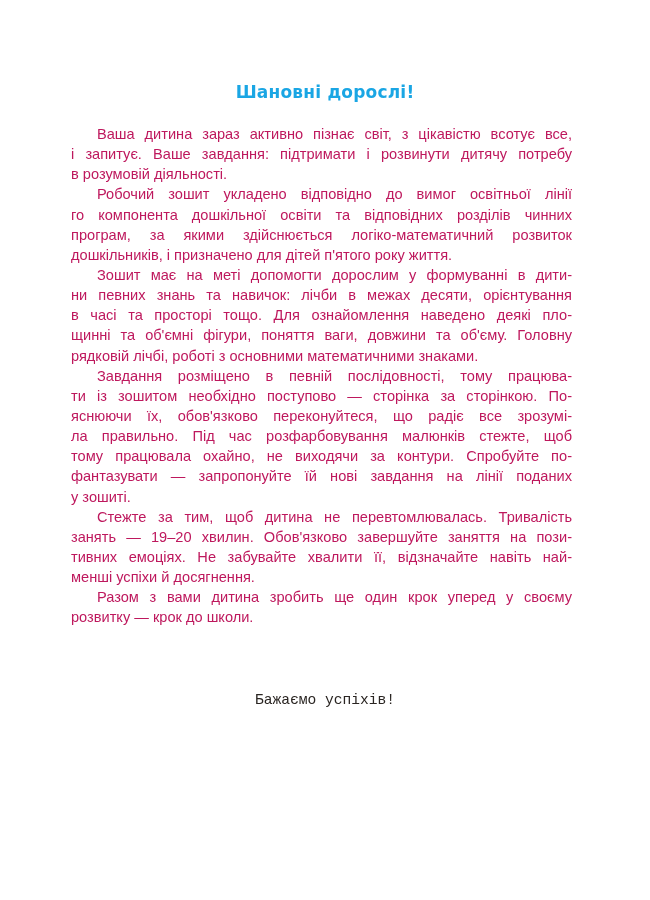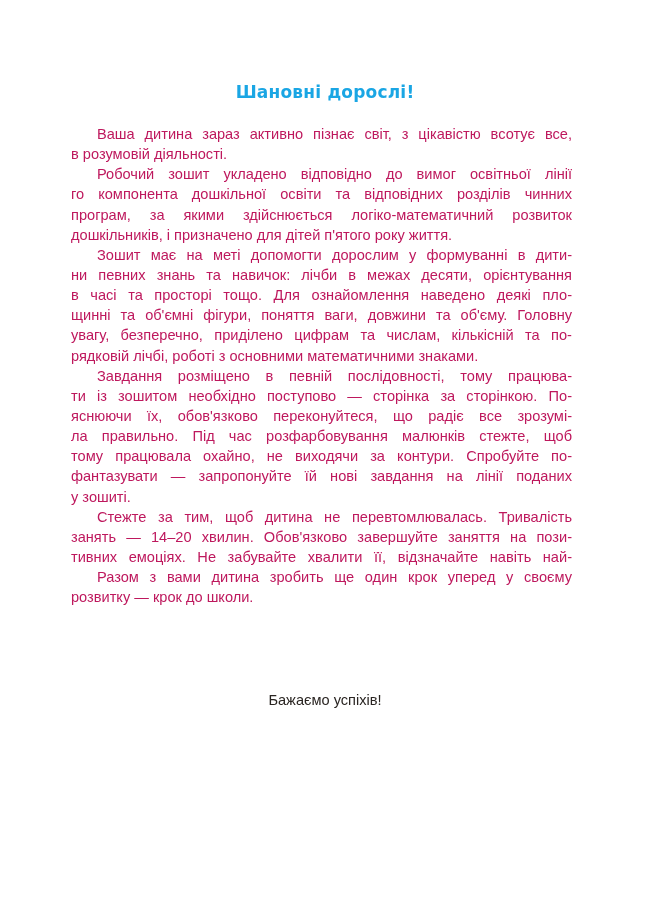--- a/index.html
+++ b/index.html
@@ -15,62 +15,63 @@
     font-family: "Liberation Sans", sans-serif; font-size: 14.6px; color: #be185d;
   }
   .line {
     height: 20.15px; line-height: 20.15px; white-space: nowrap;
     text-align: justify; text-align-last: justify; overflow: visible;
   }
   .line.indent { padding-left: 26px; }
   .line.last { text-align: right; text-align-last: left; }
   .closing {
     position: absolute; left: 0; top: 690px; width: 650px; text-align: center;
-    font-family: Liberation Sans, sans-serif; font-size: 14.6px; color: #2a2522;
+    font-family: Liberation Mono, monospace; font-size: 14.6px; color: #2a2522;
     line-height: 20px;
   }
 </style>
 </head>
 <body>
 
 <div class="page">
   <div class="title" style="color:#1aa6e4;">Шановні дорослі!</div>
 
   <div class="body" id="body">
       <div>
         <div class="line indent">Ваша дитина зараз активно пізнає світ, з цікавістю всотує все,</div>
+        <div class="line">і запитує. Ваше завдання: підтримати і розвинути дитячу потребу</div>
         <div class="line last">в розумовій діяльності.</div>
       </div>
       <div>
         <div class="line indent">Робочий зошит укладено відповідно до вимог освітньої лінії</div>
         <div class="line">го компонента дошкільної освіти та відповідних розділів чинних</div>
         <div class="line">програм, за якими здійснюється логіко-математичний розвиток</div>
         <div class="line last">дошкільників, і призначено для дітей п'ятого року життя.</div>
       </div>
       <div>
         <div class="line indent">Зошит має на меті допомогти дорослим у формуванні в дити-</div>
         <div class="line">ни певних знань та навичок: лічби в межах десяти, орієнтування</div>
         <div class="line">в часі та просторі тощо. Для ознайомлення наведено деякі пло-</div>
         <div class="line">щинні та об'ємні фігури, поняття ваги, довжини та об'єму. Головну</div>
-        <div class="line">увагу, безперечно, приділено цифрам та числам, кількісній та по-</div>
         <div class="line last">рядковій лічбі, роботі з основними математичними знаками.</div>
       </div>
       <div>
         <div class="line indent">Завдання розміщено в певній послідовності, тому працюва-</div>
         <div class="line">ти із зошитом необхідно поступово — сторінка за сторінкою. По-</div>
         <div class="line">яснюючи їх, обов'язково переконуйтеся, що радіє все зрозумі-</div>
         <div class="line">ла правильно. Під час розфарбовування малюнків стежте, щоб</div>
         <div class="line">тому працювала охайно, не виходячи за контури. Спробуйте по-</div>
         <div class="line">фантазувати — запропонуйте їй нові завдання на лінії поданих</div>
         <div class="line last">у зошиті.</div>
       </div>
       <div>
         <div class="line indent">Стежте за тим, щоб дитина не перевтомлювалась. Тривалість</div>
-        <div class="line">занять — 14–20 хвилин. Обов'язково завершуйте заняття на пози-</div>
+        <div class="line">занять — 19–20 хвилин. Обов'язково завершуйте заняття на пози-</div>
         <div class="line">тивних емоціях. Не забувайте хвалити її, відзначайте навіть най-</div>
+        <div class="line last">менші успіхи й досягнення.</div>
       </div>
       <div>
         <div class="line indent">Разом з вами дитина зробить ще один крок уперед у своєму</div>
         <div class="line last">розвитку — крок до школи.</div>
       </div>
     </div>
 
   <div class="closing">Бажаємо успіхів!</div>
 </div>
 

